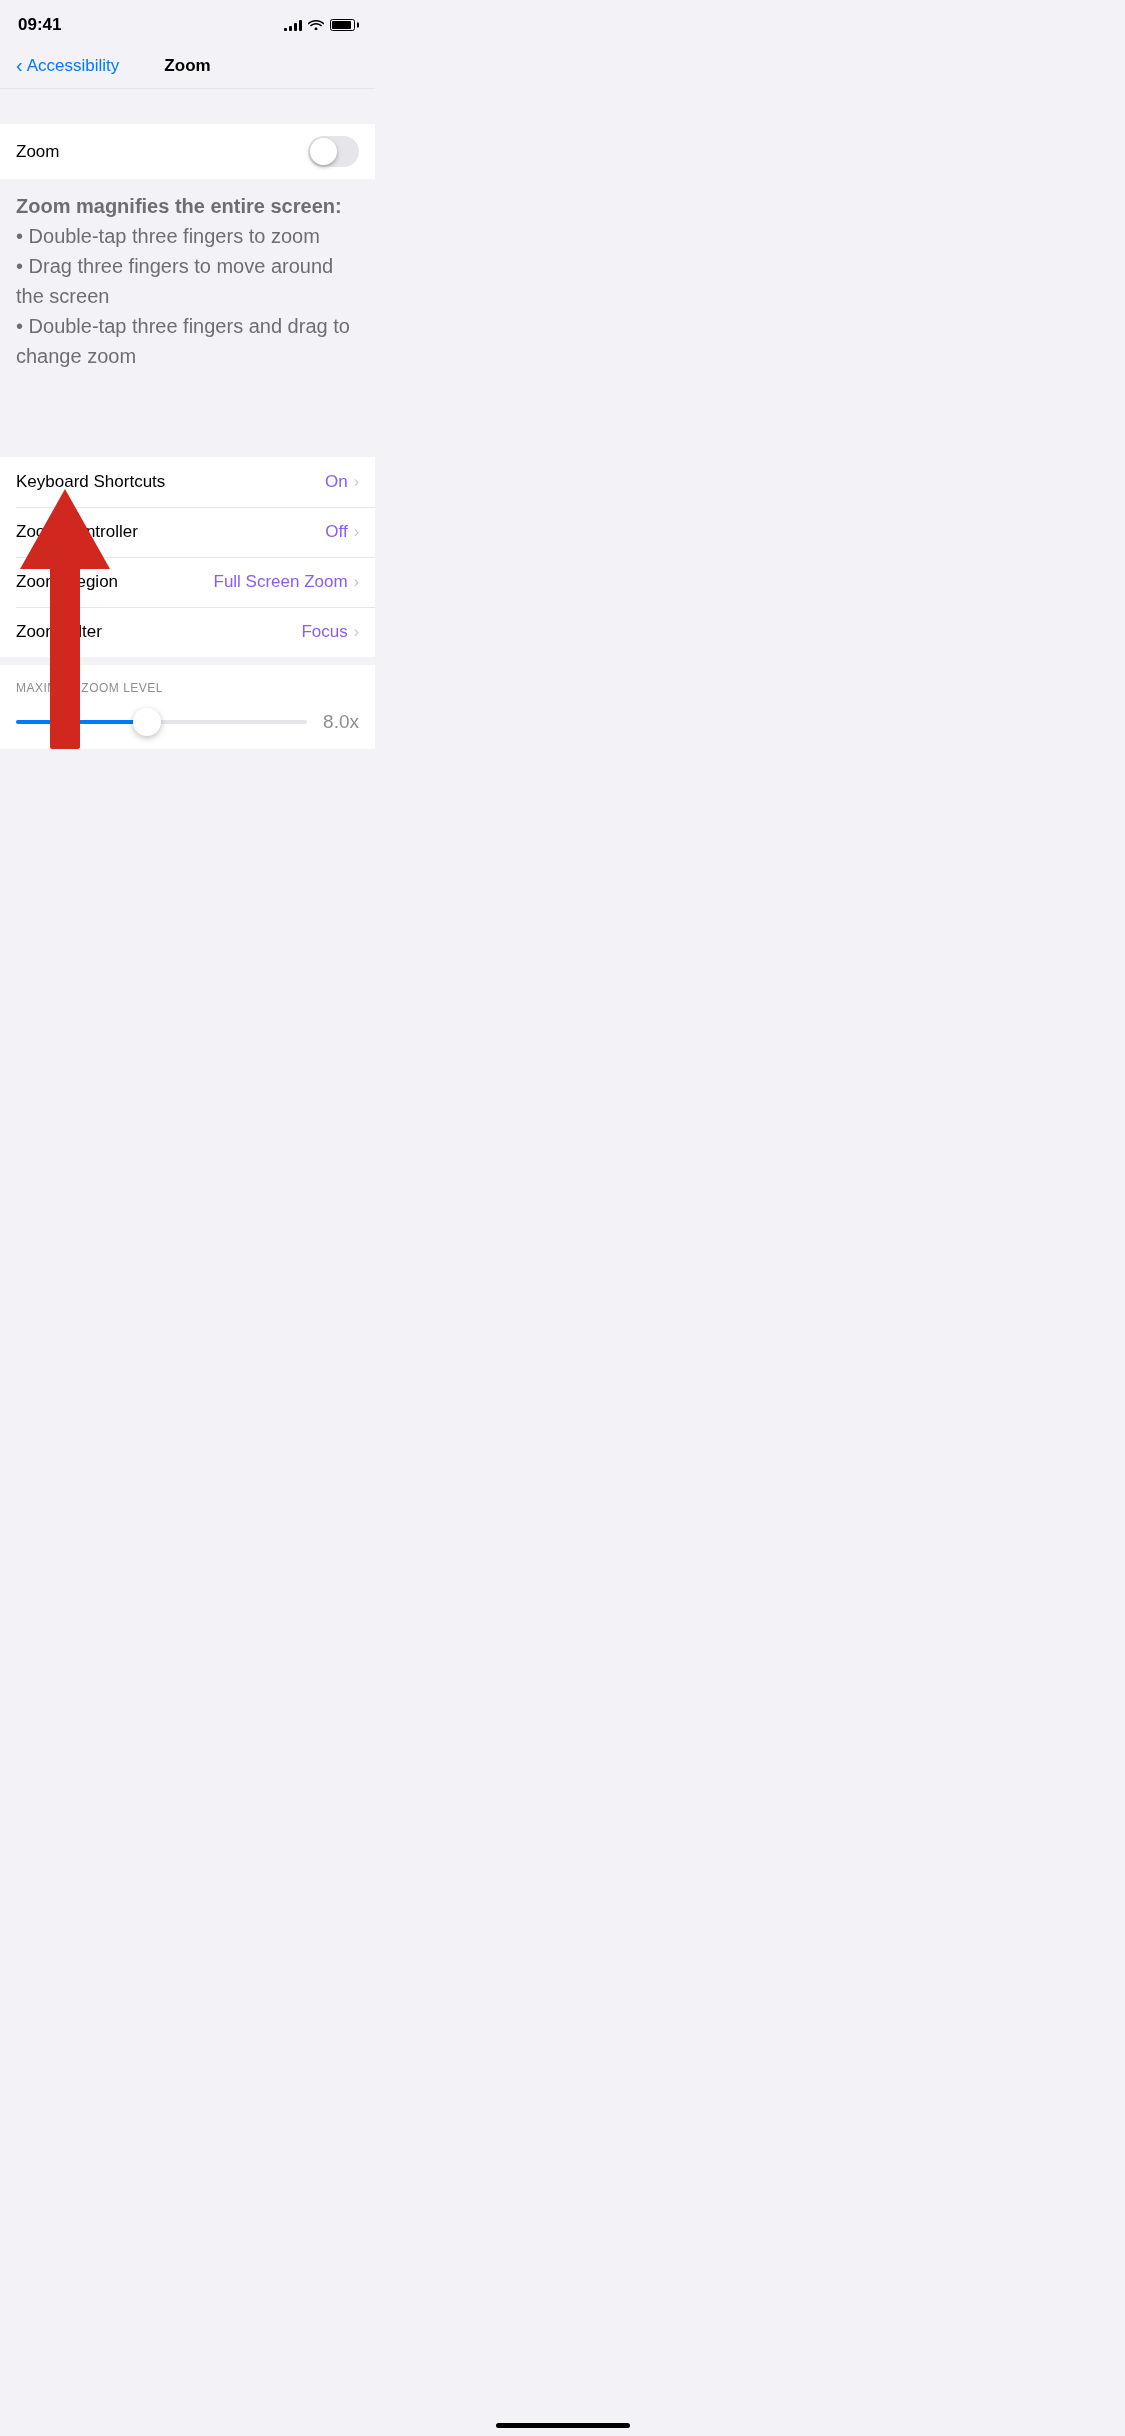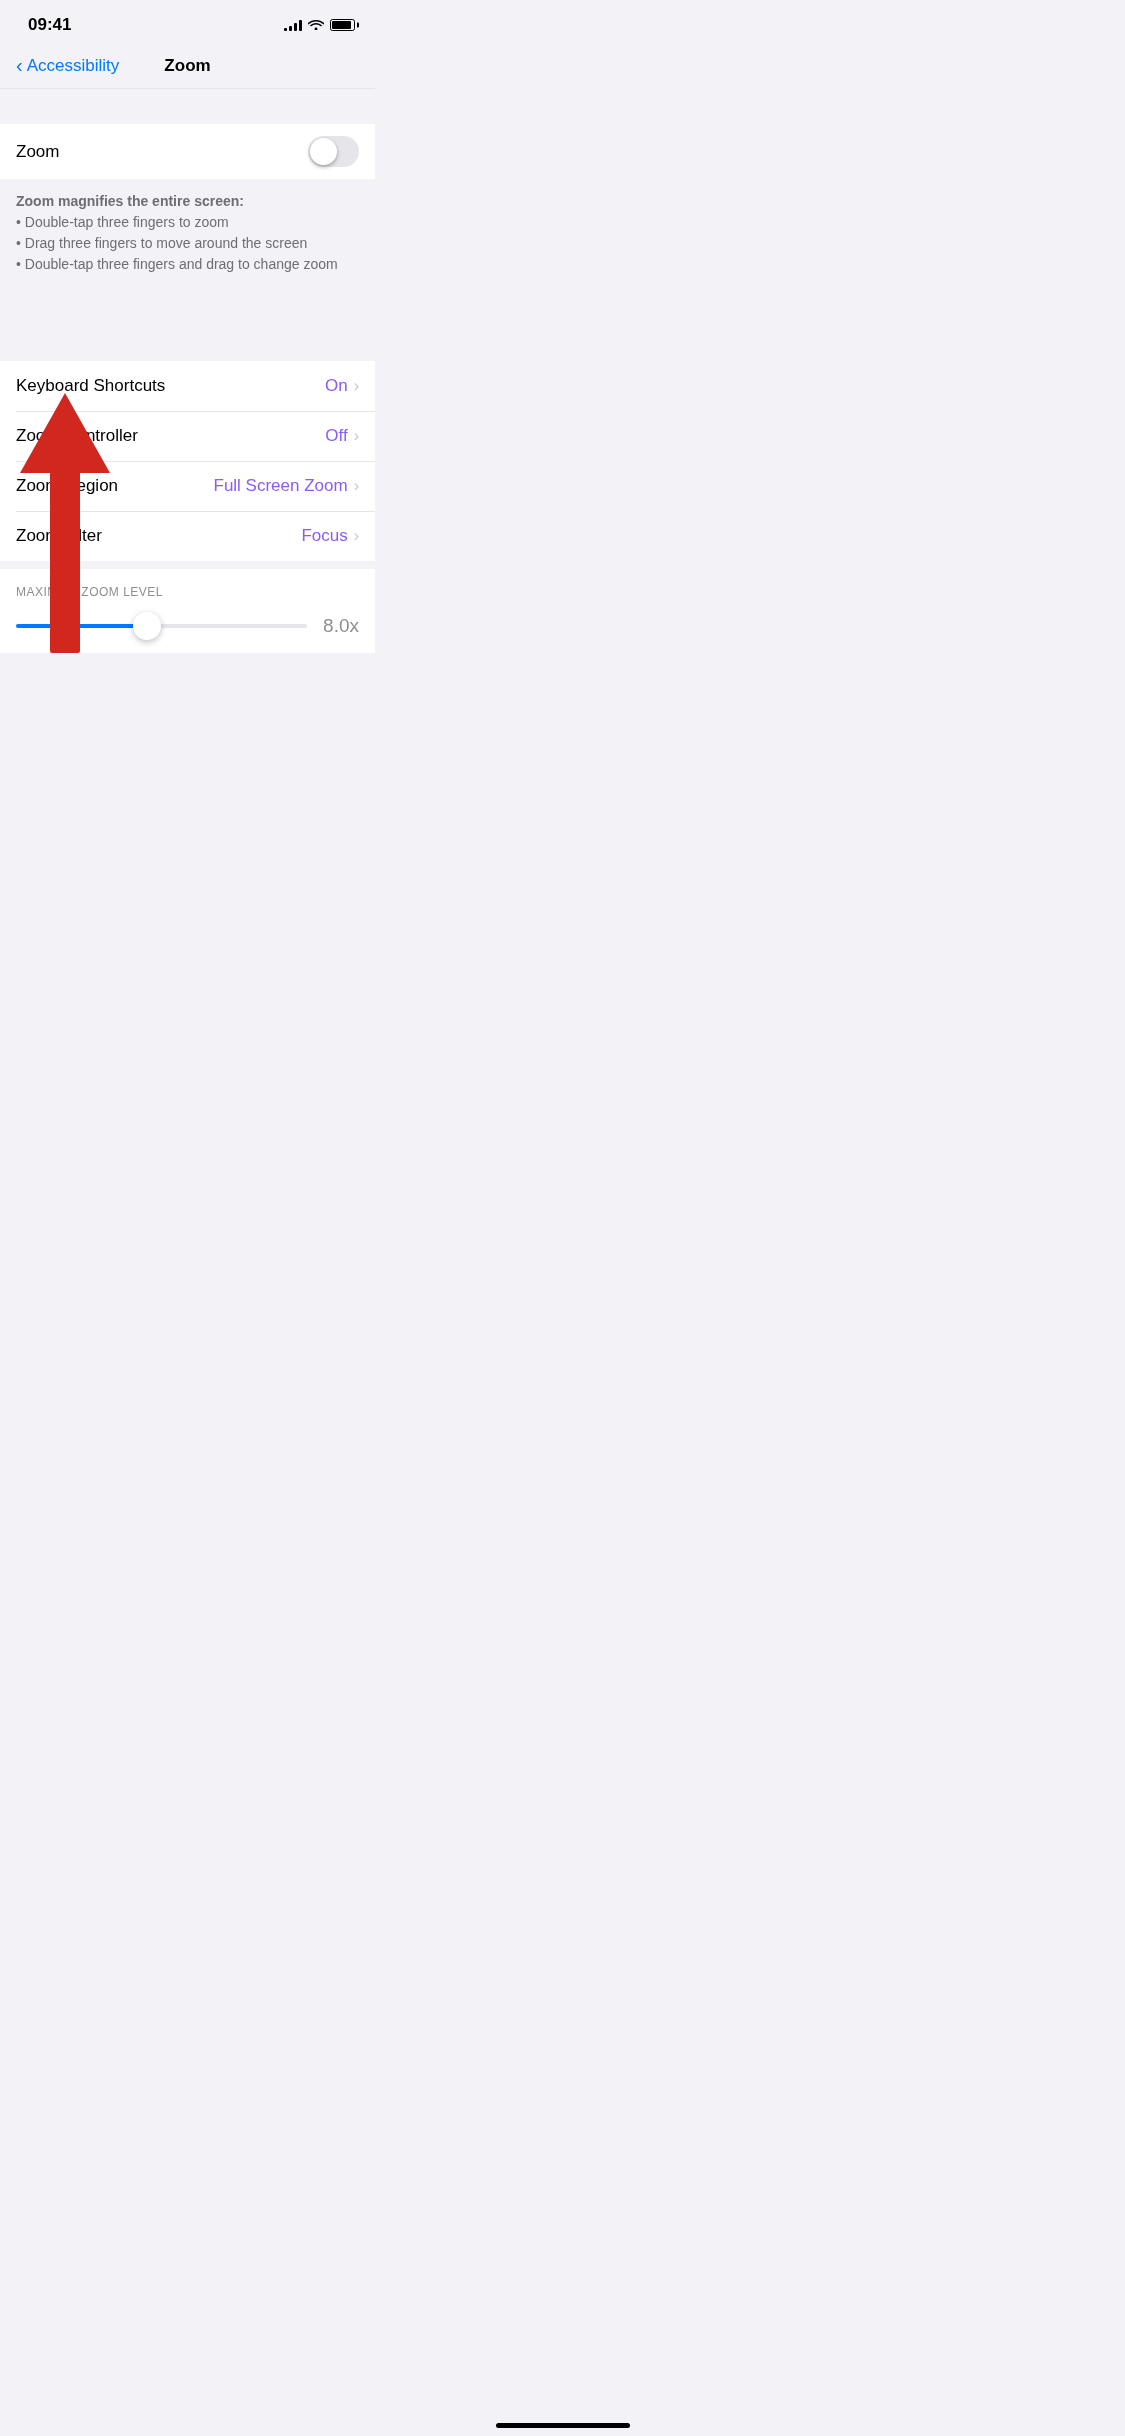--- a/index.html
+++ b/index.html
@@ -12,21 +12,21 @@
       min-height: 812px;
       overflow-x: hidden;
       position: relative;
     }
 
     
     .status-bar {
       display: flex;
       justify-content: space-between;
       align-items: center;
-      padding: 14px 20px 8px 28px;
+      padding: 14px 20px 8px 18px;
       background: #f2f2f7;
       height: 44px;
     }
 
     .status-time {
       font-size: 17px;
       font-weight: 600;
       color: #000;
     }
 
@@ -201,21 +201,21 @@
       transition: left 0.2s;
     }
 
     
     .description-block {
       padding: 12px 16px 16px 16px;
       background: #f2f2f7;
     }
 
     .description-text {
-      font-size: 14px;
+      font-size: 20px;
       color: #6d6d72;
       line-height: 1.5;
     }
 
     .description-text strong {
       font-weight: 600;
       color: #6d6d72;
     }
 
     

